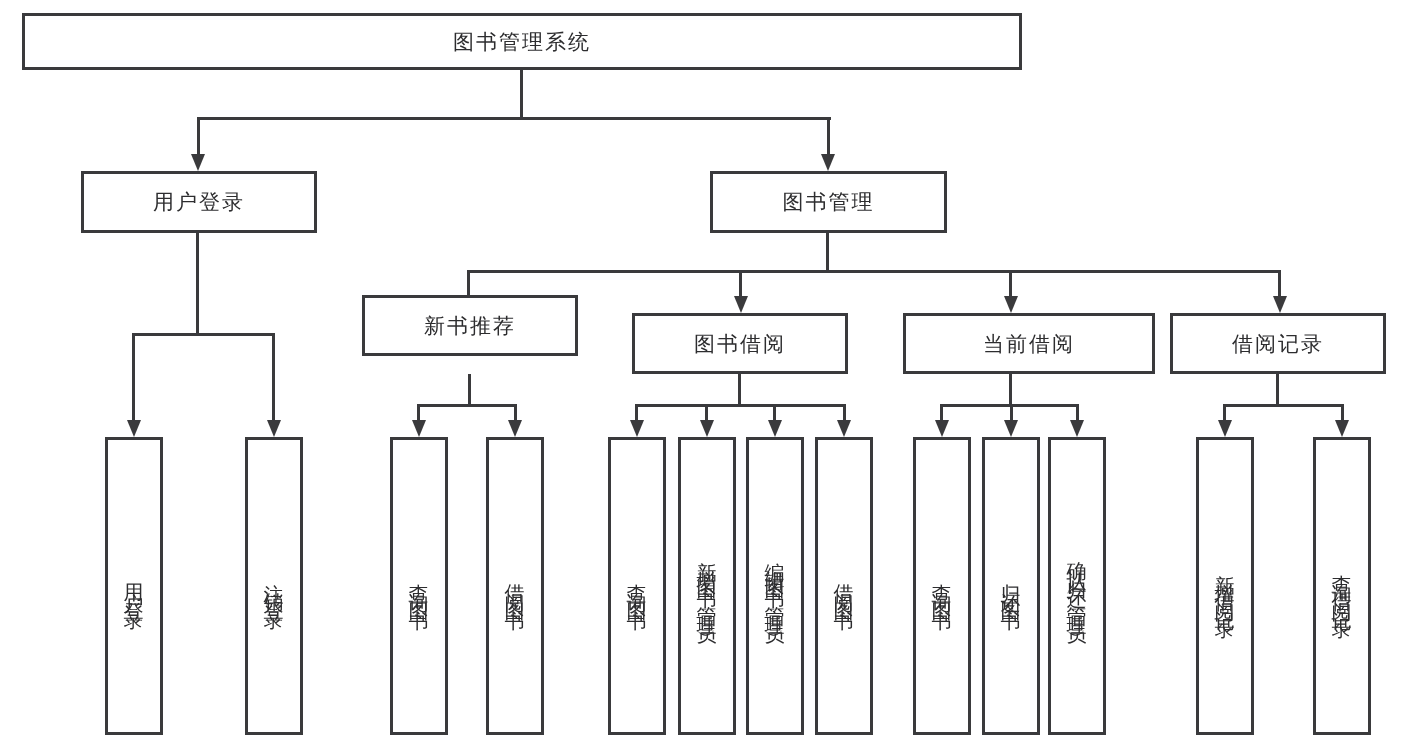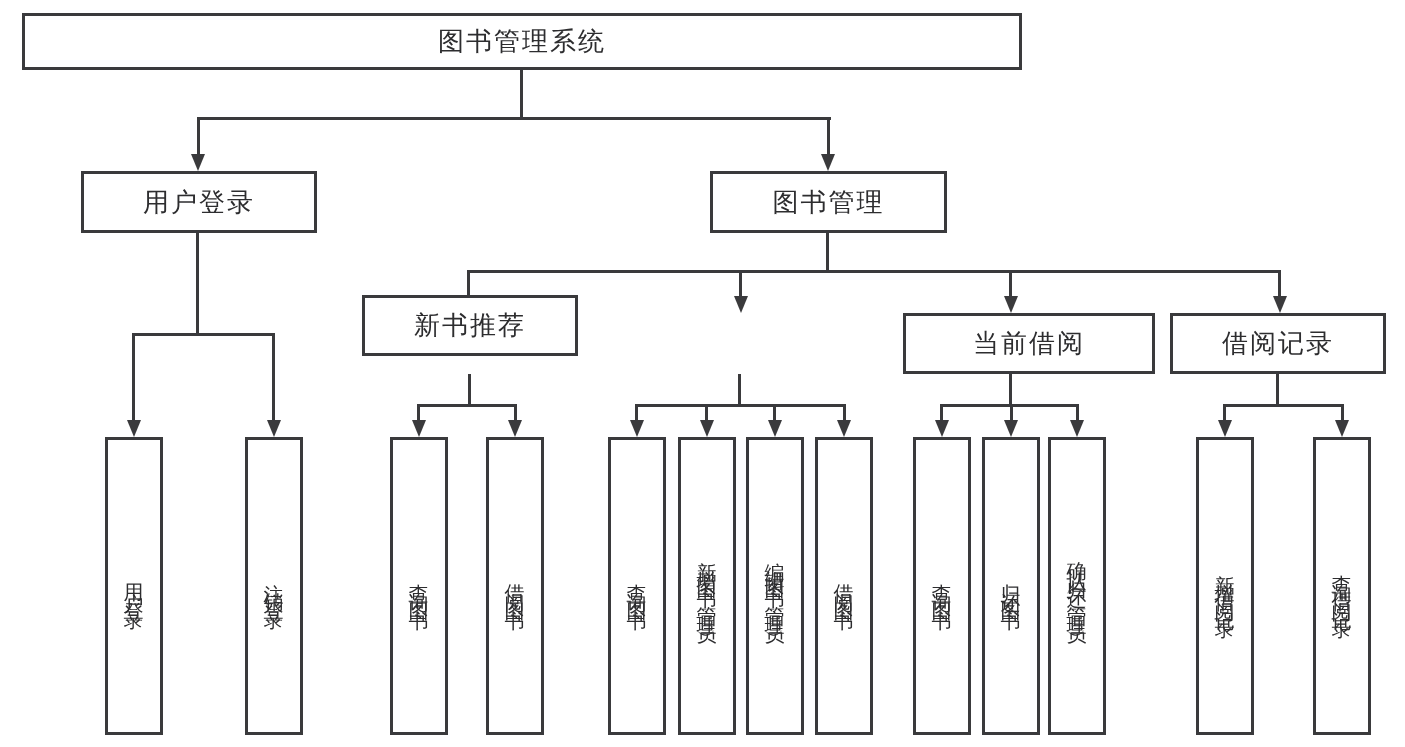--- a/index.html
+++ b/index.html
@@ -4,21 +4,21 @@
 <style>
   html,body{margin:0;padding:0;background:#ffffff;}
   .canvas{
     position:relative;width:1405px;height:747px;background:#ffffff;overflow:hidden;
     font-family:"Liberation Sans","DejaVu Sans",sans-serif;color:#2d2d2f;
   }
   .box{
     position:absolute;box-sizing:border-box;border:3px solid #3a3a3c;background:#ffffff;
     display:flex;align-items:center;justify-content:center;
   }
-  .hlabel{font-size:26px;letter-spacing:2px;white-space:nowrap;}
+  .hlabel{font-size:21px;letter-spacing:2px;white-space:nowrap;}
   .leaf{
     writing-mode:vertical-rl;text-orientation:mixed;
     font-size:20px;letter-spacing:9px;line-height:1;
   }
   .vl{position:absolute;width:3px;background:#3a3a3c;}
   .hl{position:absolute;height:3px;background:#3a3a3c;}
   .ar{
     position:absolute;width:0;height:0;
     border-left:7px solid transparent;border-right:7px solid transparent;
     border-top:17px solid #3a3a3c;
@@ -92,20 +92,21 @@
   <div class="ar" style="left:1218px;top:420px"></div>
   <div class="vl" style="left:1341px;top:404px;height:17px"></div>
   <div class="ar" style="left:1335px;top:420px"></div>
 
   <div class="box hlabel" style="left:22px;top:13px;width:1000px;height:57px">图书管理系统</div>
 
   <div class="box hlabel" style="left:81px;top:171px;width:236px;height:62px">用户登录</div>
   <div class="box hlabel" style="left:710px;top:171px;width:237px;height:62px">图书管理</div>
 
   <div class="box hlabel" style="left:362px;top:295px;width:216px;height:61px">新书推荐</div>
+  <div class="box hlabel" style="left:632px;top:313px;width:216px;height:61px">图书借阅</div>
   <div class="box hlabel" style="left:903px;top:313px;width:252px;height:61px">当前借阅</div>
   <div class="box hlabel" style="left:1170px;top:313px;width:216px;height:61px">借阅记录</div>
 
   <div class="box leaf" style="left:105px;top:437px;width:58px;height:298px">用户登录</div>
   <div class="box leaf" style="left:245px;top:437px;width:58px;height:298px">注销登录</div>
 
   <div class="box leaf" style="left:390px;top:437px;width:58px;height:298px">查询图书</div>
   <div class="box leaf" style="left:486px;top:437px;width:58px;height:298px">借阅图书</div>
 
   <div class="box leaf" style="left:608px;top:437px;width:58px;height:298px">查询图书</div>

